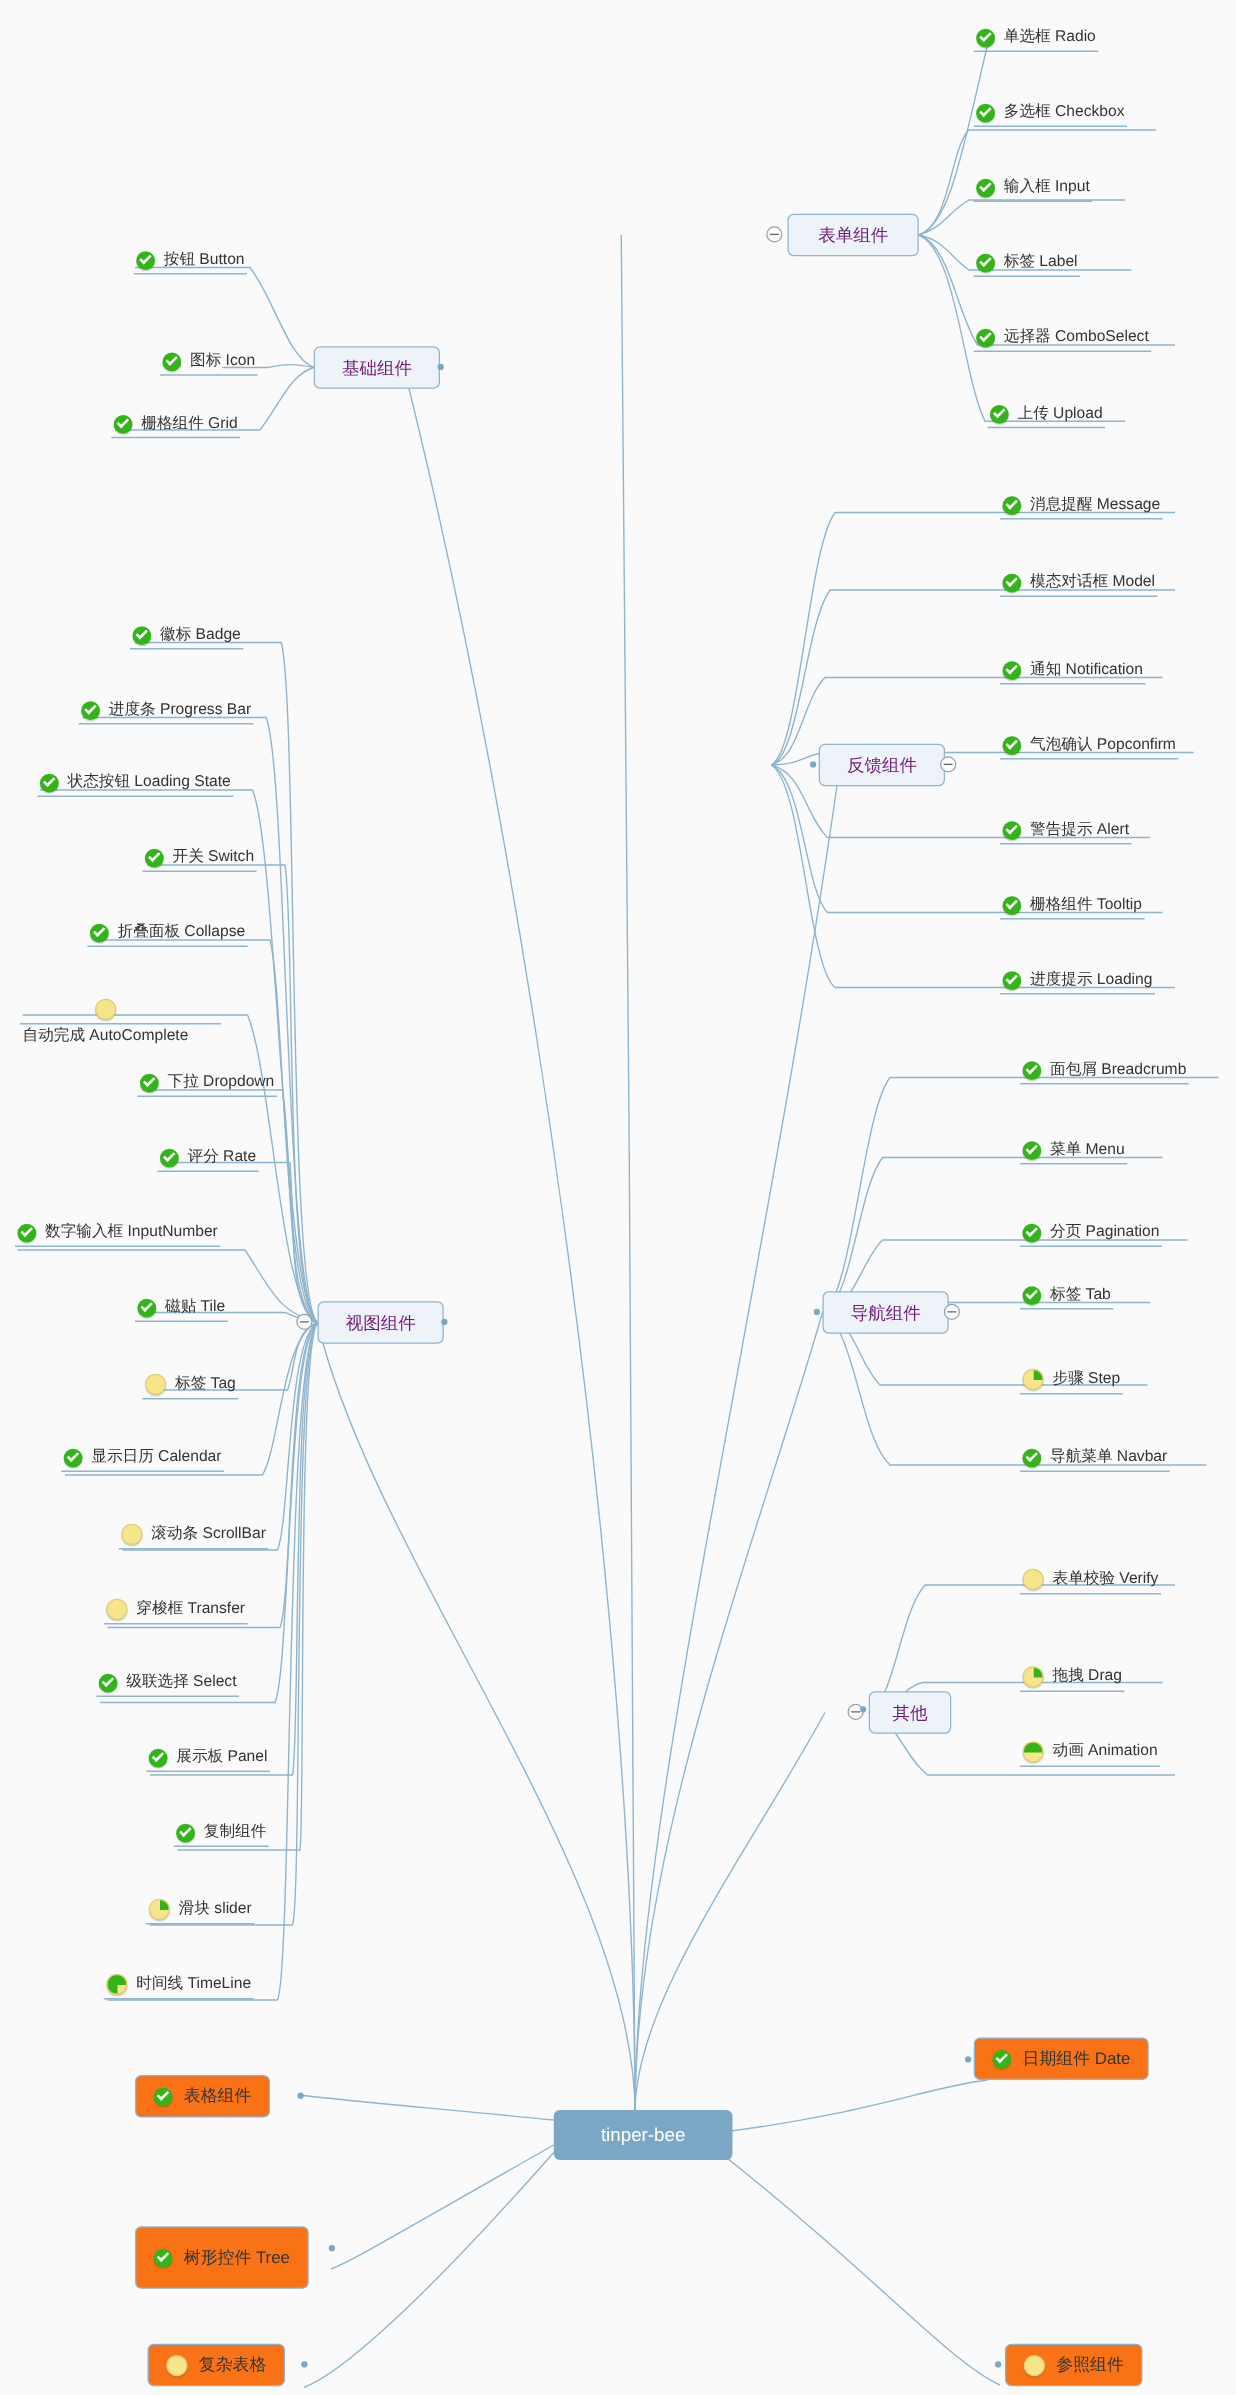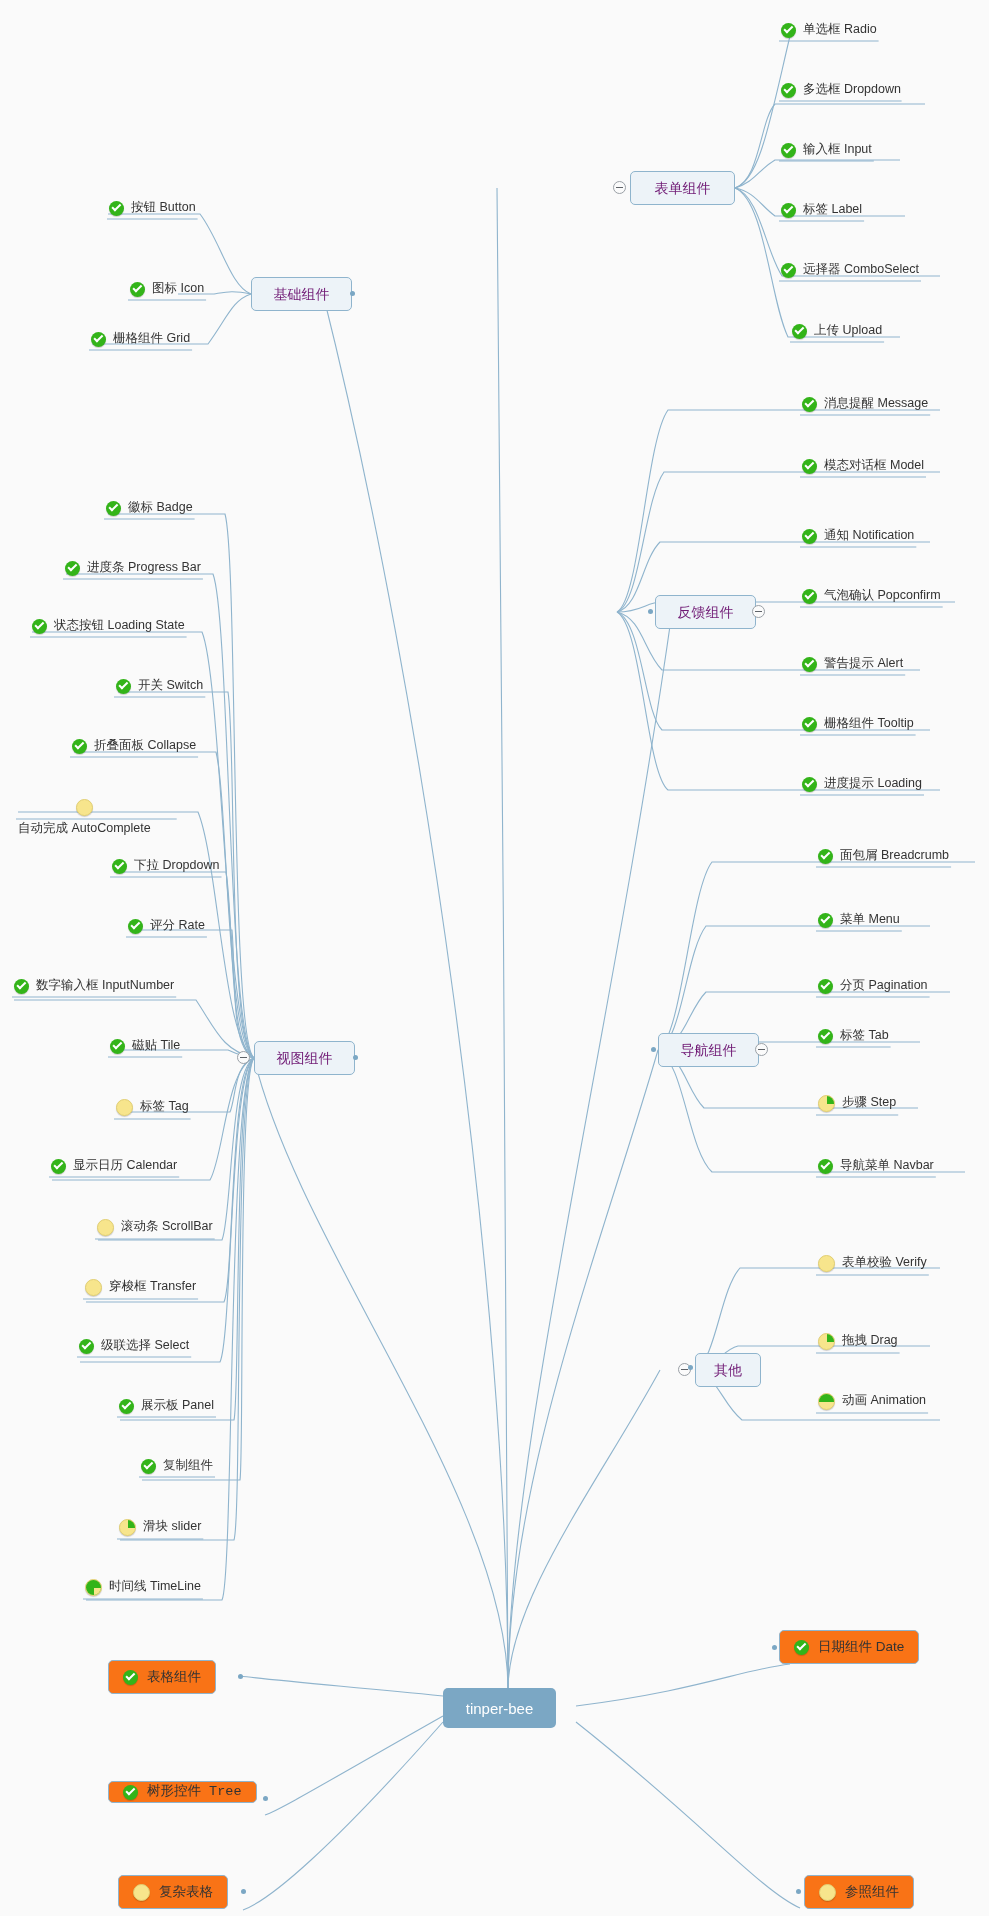--- a/index.html
+++ b/index.html
@@ -229,21 +229,21 @@
         <line x1="816.0" x2="929.6" y1="997.0" y2="997.0" stroke="#8fb4cd" stroke-width="1.1"></line>
         <line x1="816.0" x2="890.6" y1="1047.0" y2="1047.0" stroke="#8fb4cd" stroke-width="1.1"></line>
         <line x1="816.0" x2="898.2" y1="1115.0" y2="1115.0" stroke="#8fb4cd" stroke-width="1.1"></line>
         <line x1="816.0" x2="935.8" y1="1177.0" y2="1177.0" stroke="#8fb4cd" stroke-width="1.1"></line>
         <line x1="816.0" x2="928.8" y1="1275.0" y2="1275.0" stroke="#8fb4cd" stroke-width="1.1"></line>
         <line x1="816.0" x2="899.6" y1="1353.0" y2="1353.0" stroke="#8fb4cd" stroke-width="1.1"></line>
         <line x1="816.0" x2="928.1" y1="1413.0" y2="1413.0" stroke="#8fb4cd" stroke-width="1.1"></line>
       </g>
   </svg>
 
-  <div class="node n-root" style="left:443px;top:1688px;width:113px;height:40px;">
+  <div class="node n-root" style="left:443px;top:1688px;width:143px;height:40px;">
     <span>tinper-bee</span>
   </div>
 
   <div class="node n-box" style="left:630px;top:171px;width:105px;height:34px;">
     <span>表单组件</span>
   </div>
   <div class="toggle" style="left:613px;top:181px;"></div>
 
   <div class="node n-box" style="left:251px;top:277px;width:101px;height:34px;">
     <span>基础组件</span>
@@ -273,21 +273,21 @@
   </div>
   <div class="toggle" style="left:678px;top:1363px;"></div>
   <div class="cdot" style="left:688px;top:1365px;"></div>
 
   <div class="node n-leaf" style="left:779px;top:23px;">
     <span class="ic ic-done"></span>
     <span class="lbl">单选框 Radio</span>
   </div>
   <div class="node n-leaf" style="left:779px;top:83px;">
     <span class="ic ic-done"></span>
-    <span class="lbl">多选框 Dropdown</span>
+    <span class="lbl">多选框 Checkbox</span>
   </div>
   <div class="node n-leaf" style="left:779px;top:143px;">
     <span class="ic ic-done"></span>
     <span class="lbl">输入框 Input</span>
   </div>
   <div class="node n-leaf" style="left:779px;top:203px;">
     <span class="ic ic-done"></span>
     <span class="lbl">标签 Label</span>
   </div>
   <div class="node n-leaf" style="left:779px;top:263px;">
@@ -471,21 +471,21 @@
     <span>日期组件 Date</span>
   </div>
   <div class="cdot" style="left:772px;top:1645px;"></div>
 
   <div class="node n-box-ic" style="left:108px;top:1660px;height:34px;">
     <span class="ic ic-done"></span>
     <span>表格组件</span>
   </div>
   <div class="cdot" style="left:238px;top:1674px;"></div>
 
-  <div class="node n-box-ic" style="left:108px;top:1781px;height:22px;font-family:Liberation Mono, monospace;">
+  <div class="node n-box-ic" style="left:108px;top:1781px;height:50px;">
     <span class="ic ic-done"></span>
     <span>树形控件 Tree</span>
   </div>
   <div class="cdot" style="left:263px;top:1796px;"></div>
 
   <div class="node n-box-ic" style="left:118px;top:1875px;height:34px;">
     <span class="ic ic-none"></span>
     <span>复杂表格</span>
   </div>
   <div class="cdot" style="left:241px;top:1889px;"></div>

